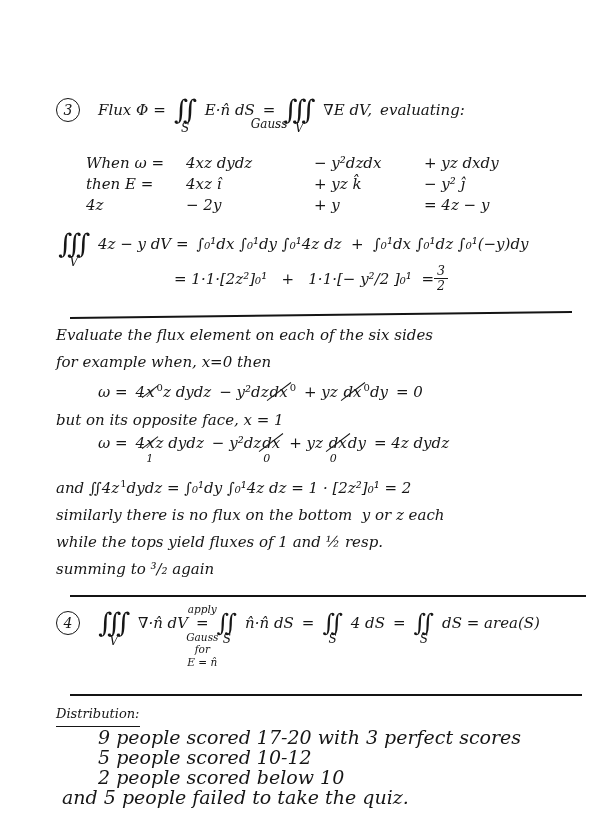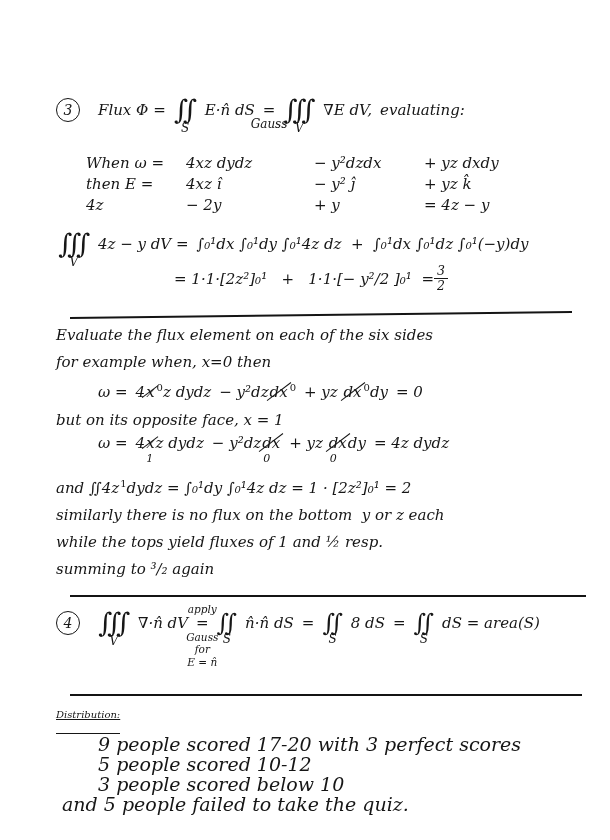--- a/index.html
+++ b/index.html
@@ -59,21 +59,21 @@
     content: ""; position: absolute; left: -5px; right: -5px; top: 46%;
     border-top: 1.7px solid #161616; transform: rotate(-37deg);
   }
   .hup { font-size: 10px; vertical-align: super; font-style: normal; margin-left: 1px; }
   .dn { position: absolute; top: 102%; left: 10%; font-size: 11px; }
   .w1 { margin-bottom: 18px; }
 
   .p4-row { margin: 12px 0 0 0; display: flex; align-items: center; gap: 8px; white-space: pre; margin-bottom: 58px; }
 
   .dist { margin-top: 8px; }
-  .dist-title { display: inline-block; border-bottom: 1.7px solid #161616; padding-bottom: 13px; font-size: 10px; text-decoration: underline; }
+  .dist-title { display: inline-block; border-bottom: 1.7px solid #161616; padding-bottom: 5px; font-size: 13px; }
   .dist-line { line-height: 20px; padding-left: 42px; white-space: pre; font-size: 19px; }
   .dist-line.last { padding-left: 6px; }
 </style>
 </head>
 <body>
 
 <div class="page">
 
   <section>
     <div class="mline">
@@ -91,22 +91,22 @@
       <div class="eqrow">
         <span>When ω =</span>
         <span>4xz dydz</span>
         <span>− y²dzdx</span>
         <span>+ yz dxdy</span>
         <span></span>
       </div>
       <div class="eqrow">
         <span>then E =</span>
         <span>4xz î</span>
+        <span>+ yz k̂</span>
         <span>− y² ĵ</span>
-        <span>+ yz k̂</span>
         <span></span>
       </div>
       <div class="eqrow">
         <span>4z</span>
         <span>− 2y</span>
         <span>+ y</span>
         <span>= 4z − y</span>
       </div>
     </div>
 
@@ -158,30 +158,30 @@
   <section>
     <div class="p4-row">
       <span class="circ">4</span>
       <span class="stk"><span class="int">∭</span><span class="under">V</span></span>
       <span>∇·n̂ dV</span>
       <span class="stk"><span class="over">apply</span><span>=</span><span class="under-col"><span>Gauss</span><br><span>for</span><br><span>E = n̂</span></span></span>
       <span class="stk"><span class="int2">∬</span><span class="under">S</span></span>
       <span>n̂·n̂ dS</span>
       <span>=</span>
       <span class="stk"><span class="int2">∬</span><span class="under">S</span></span>
-      <span>8 dS</span>
+      <span>4 dS</span>
       <span>=</span>
       <span class="stk"><span class="int2">∬</span><span class="under">S</span></span>
       <span>dS = area(S)</span>
     </div>
   </section>
 
   <div class="rule rule-3"></div>
 
   <section class="dist">
     <div><span class="dist-title">Distribution:</span></div>
     <div class="dist-line">9 people scored 17-20 with 3 perfect scores</div>
     <div class="dist-line">5 people scored 10-12</div>
-    <div class="dist-line">3 people scored below 10</div>
+    <div class="dist-line">2 people scored below 10</div>
     <div class="dist-line last">and 5 people failed to take the quiz.</div>
   </section>
 
 </div>
 
 </body></html>

